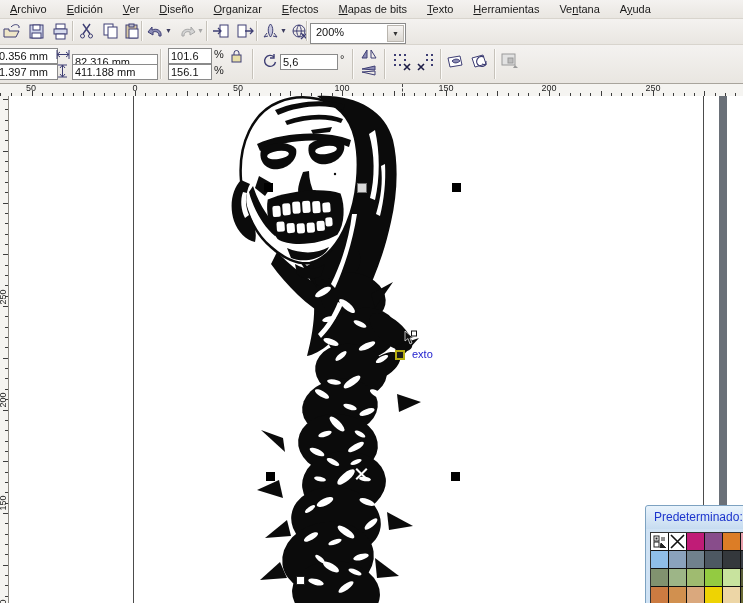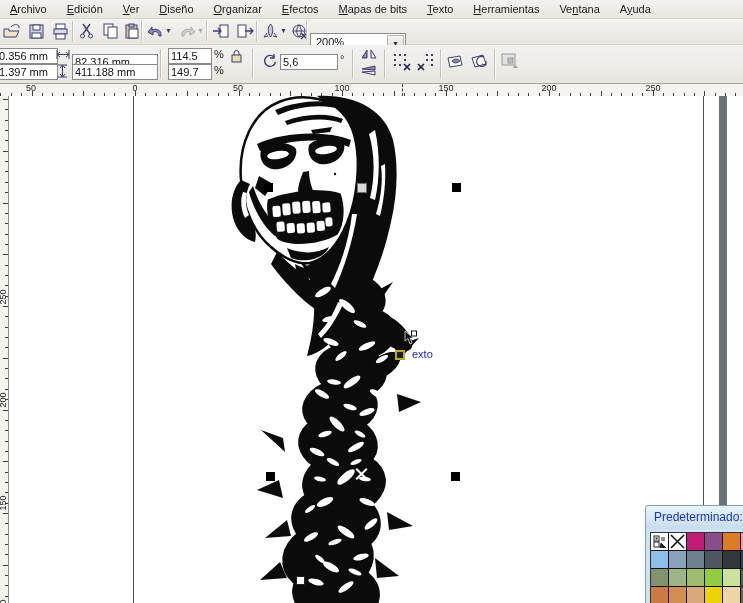--- a/index.html
+++ b/index.html
@@ -13,21 +13,21 @@
   #toolbar{top:19px;height:25px;border-bottom:1px solid #d8d4cd;}
   #propbar{top:45px;height:38px;border-bottom:1px solid #a8a49c;}
   .tbtn{position:absolute;width:22px;height:22px;top:1px;display:flex;align-items:center;justify-content:center;border-radius:2px;}
   .pbtn{position:absolute;display:flex;align-items:center;justify-content:center;}
   .sep{position:absolute;top:2px;width:1px;height:20px;background:#c6c2ba;border-right:1px solid #fbfaf8;}
   .psep{position:absolute;top:4px;width:1px;height:30px;background:#c6c2ba;border-right:1px solid #fbfaf8;}
   .dd{font-size:7px;color:#3c3c5e;position:absolute;top:8px;}
   .field{position:absolute;height:14px;border:1px solid #8a8a8a;background:#fff;font-size:11px;
          color:#111;padding:0 2px;line-height:14px;white-space:nowrap;overflow:hidden;}
   .plabel{position:absolute;font-size:11px;color:#222;}
-  #zoom-combo{position:absolute;left:310px;top:14px;width:94px;height:19px;border:1px solid #8a8a8a;background:#fff;}
+  #zoom-combo{position:absolute;left:310px;top:4px;width:94px;height:19px;border:1px solid #8a8a8a;background:#fff;}
   #zoom-combo .val{position:absolute;left:5px;top:2px;font-size:11px;color:#111;}
   #zoom-combo .btn{position:absolute;right:1px;top:1px;width:15px;height:15px;background:linear-gradient(#f6f4f2,#dcd8d2);
         border:1px solid #b9b5ae;display:flex;align-items:center;justify-content:center;font-size:7px;color:#333;}
   
   #hruler{position:absolute;left:0;top:84px;width:743px;height:12px;background:#f5f4f1;border-bottom:1px solid #8d8a84;}
   .htick{position:absolute;bottom:0;width:1px;background:#3d3d3d;}
   .hlab{position:absolute;top:-1px;font-size:9px;color:#222;transform:translateX(-50%);}
   #ruler-marker{position:absolute;top:0;height:12px;width:0;border-left:1px dashed #444;}
   #vruler{position:absolute;left:0;top:96px;width:8px;height:507px;background:#f5f4f1;border-right:1px solid #8d8a84;}
   .vtick{position:absolute;right:0;height:1px;background:#3d3d3d;}
@@ -175,22 +175,22 @@
         </svg>
       </span>
     <span class="pbtn" style="left:57px;top:19px">
         <svg width="11" height="14" viewBox="0 0 11 14">
           <path d="M1,1 L10,1 M1,13 L10,13 M5.5,1 L5.5,13 M3,4 L5.5,1 L8,4 M3,10 L5.5,13 L8,10" fill="none" stroke="#3e3e74"></path>
         </svg>
       </span>
     <div class="field" style="left:72px;top:9px;width:80px">82.316 mm</div>
     <div class="field" style="left:72px;top:19px;width:80px">411.188 mm</div>
     <div class="psep" style="left:160px"></div>
-    <div class="field" style="left:168px;top:3px;width:38px">114.5</div>
-    <div class="field" style="left:168px;top:19px;width:38px">149.7</div>
+    <div class="field" style="left:168px;top:3px;width:38px">101.6</div>
+    <div class="field" style="left:168px;top:19px;width:38px">156.1</div>
     <span class="plabel" style="left:214px;top:3px">%</span>
     <span class="plabel" style="left:214px;top:19px">%</span>
     <span class="pbtn" style="left:230px;top:4px">
         <svg width="13" height="14" viewBox="0 0 13 14">
           <rect x="2" y="6" width="9" height="7" fill="#e8dfa8" stroke="#3e3e74"></rect>
           <path d="M4,6 L4,4 a2.5,2.5 0 0 1 5,0 L9,6" fill="none" stroke="#3e3e74"></path>
         </svg>
       </span>
     <div class="psep" style="left:252px"></div>
     <span class="pbtn" style="left:262px;top:8px">

